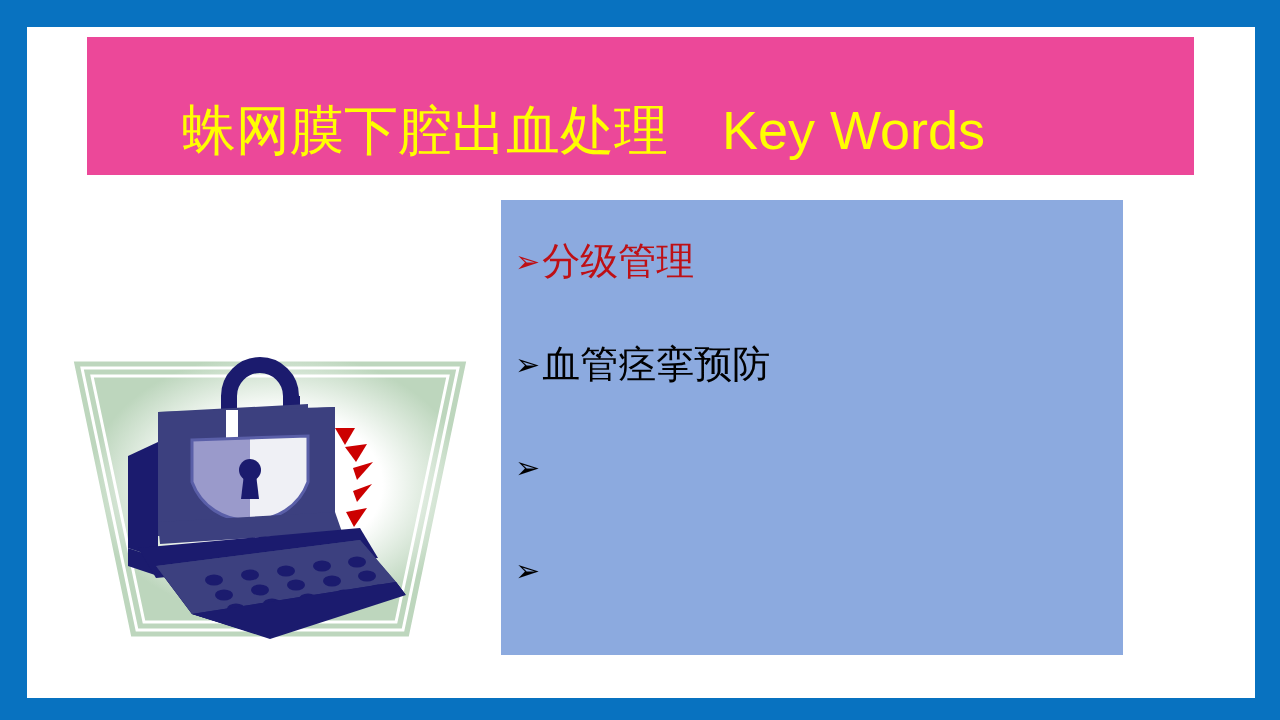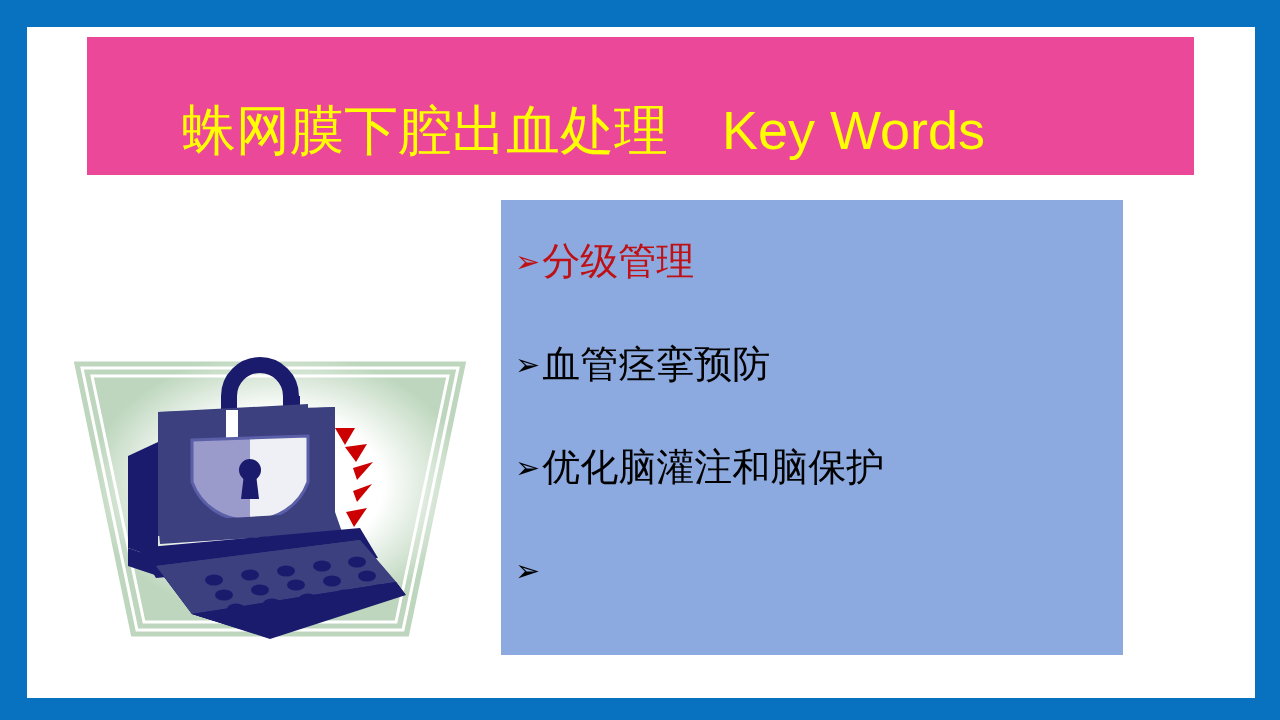--- a/index.html
+++ b/index.html
@@ -210,21 +210,20 @@
       <li class="bullet-item accent">
         <span class="bullet-marker">➢</span>
         <span class="bullet-label">分级管理</span>
       </li>
       <li class="bullet-item">
         <span class="bullet-marker">➢</span>
         <span class="bullet-label">血管痉挛预防</span>
       </li>
       <li class="bullet-item">
         <span class="bullet-marker">➢</span>
-        <span class="bullet-label">优化脑灌注和脑保护</span>
       </li>
       <li class="bullet-item">
         <span class="bullet-marker">➢</span>
       </li>
     </ul>
   </div>
 
 </div>
 
 </body></html>

